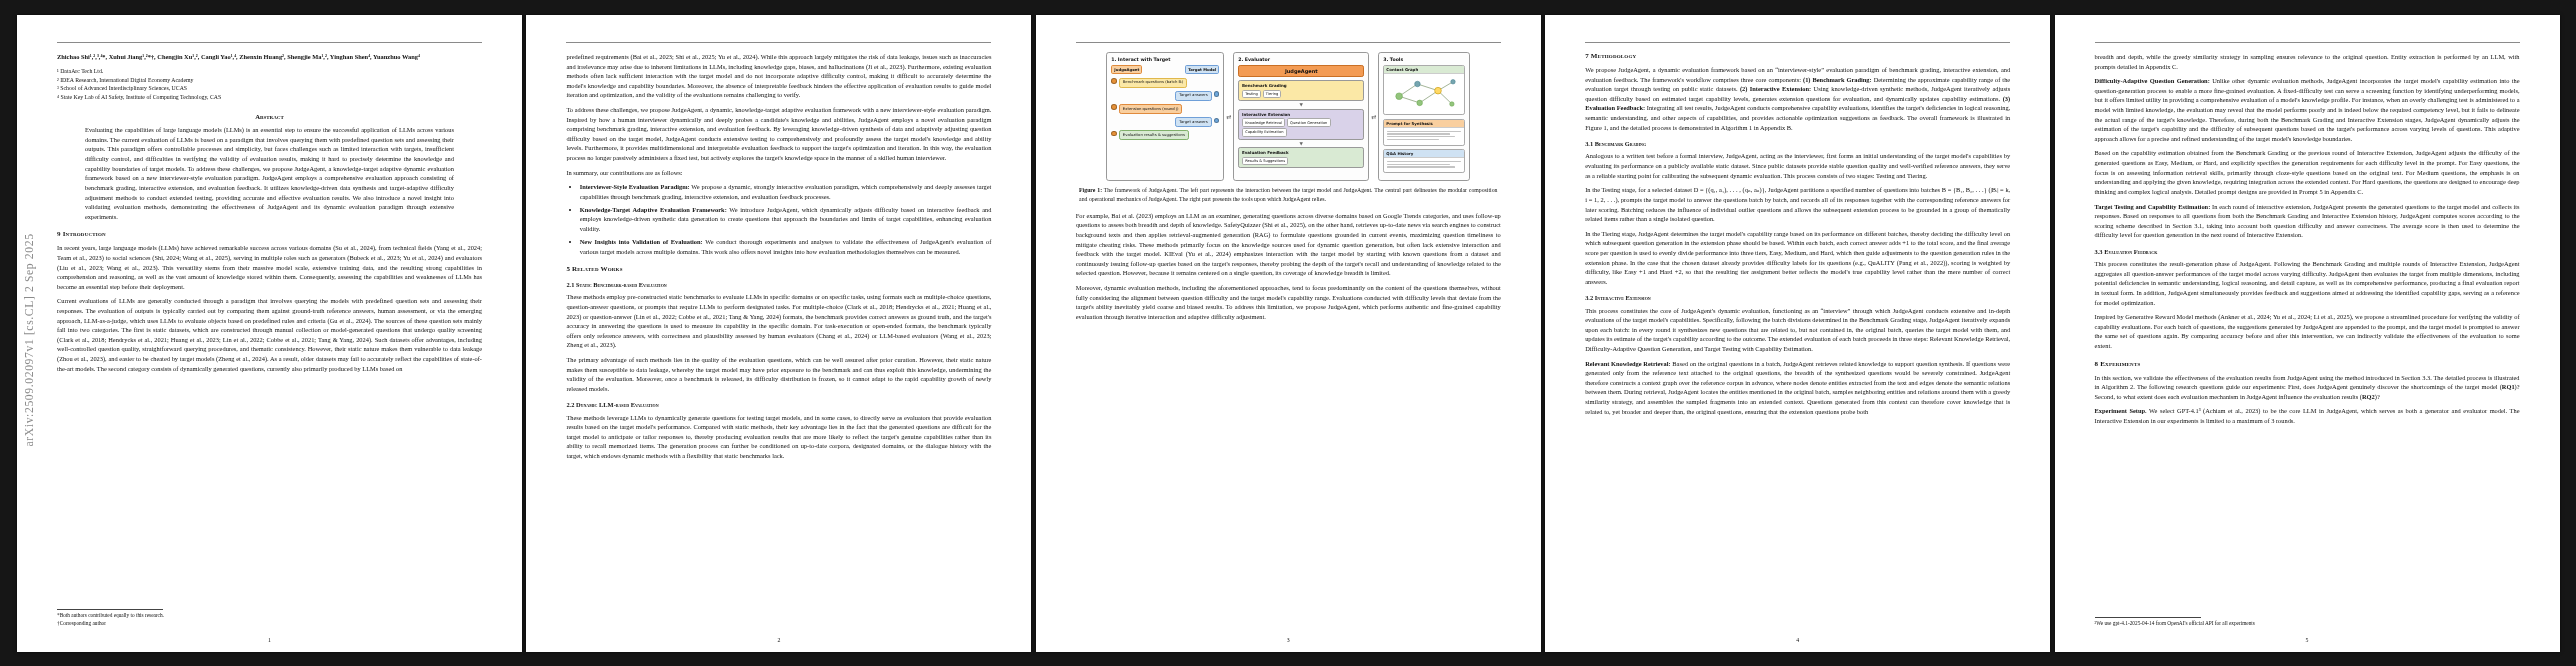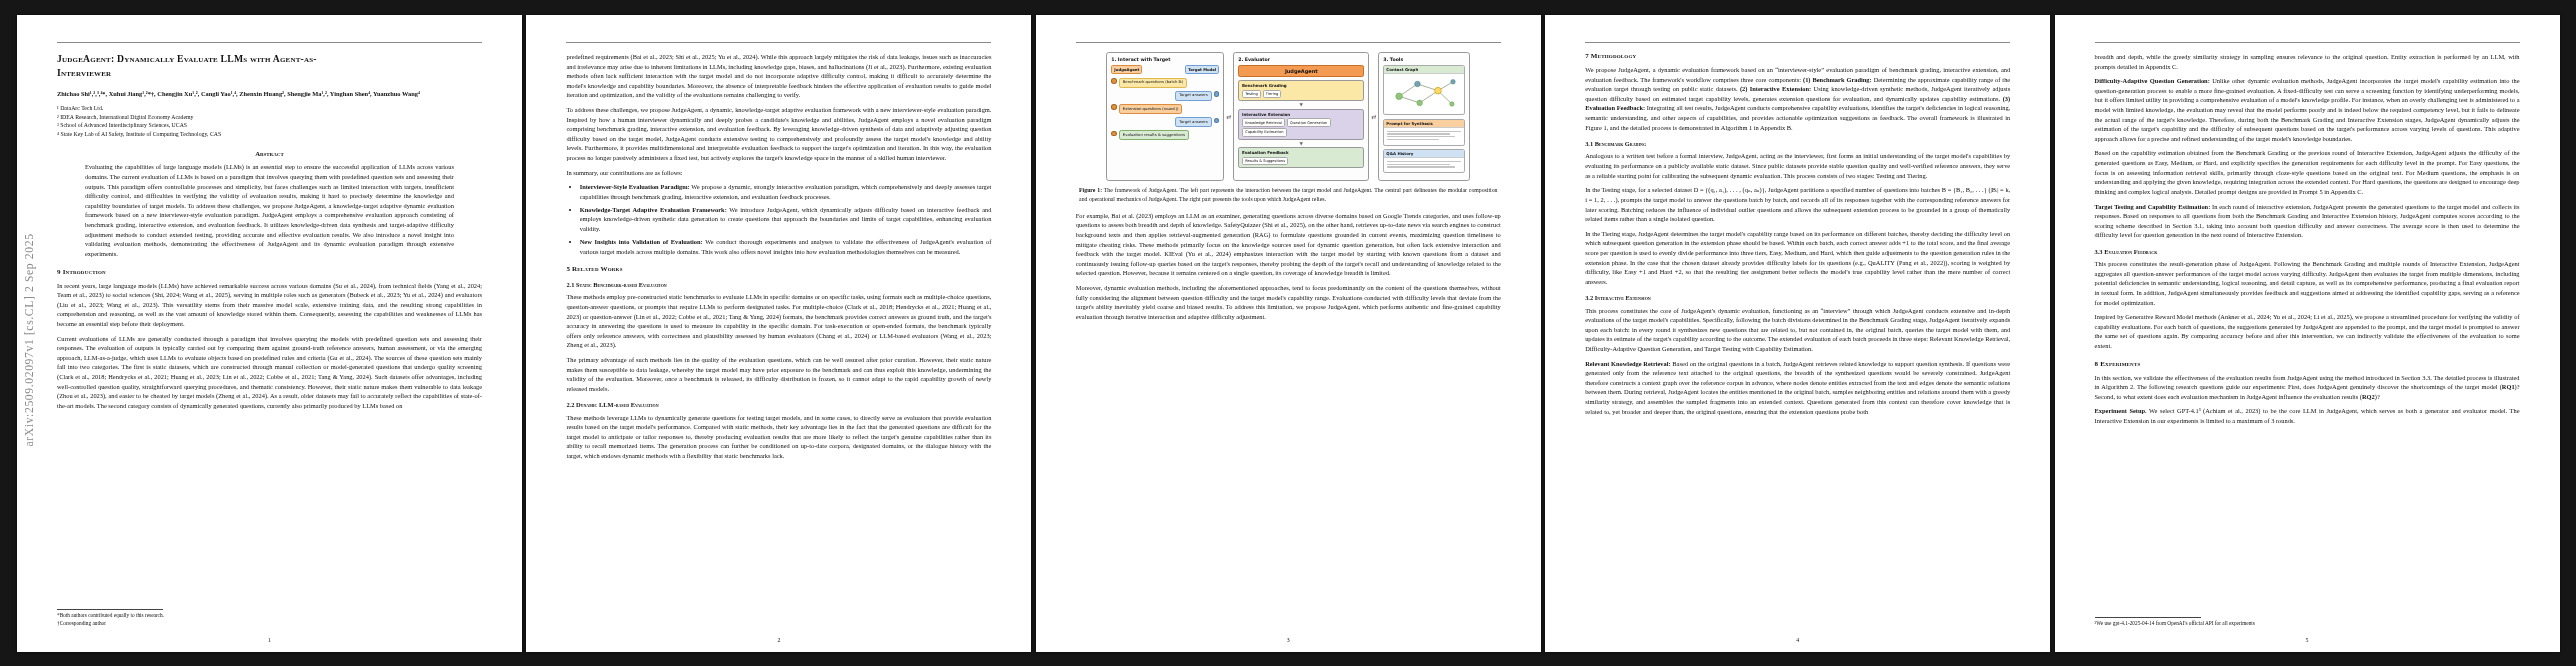--- a/index.html
+++ b/index.html
@@ -100,21 +100,20 @@
   .gn2 { fill:#76a5af; stroke:#45818e; stroke-width:1; }
   .gn3 { fill:#ffd966; stroke:#bf9000; stroke-width:1; }
   .caption { font-size:5.8px; line-height:1.45; text-align:justify; margin:0 3.3px 7.8px; }
 </style>
 </head>
 <body>
 
 <section class="page">
   <div class="arxiv-stamp">arXiv:2509.02097v1  [cs.CL]  2 Sep 2025</div>
   <div class="header-rule"></div>
-  <h1 class="title">JudgeAgent: Dynamically Evaluate LLMs with Agent-as-Interviewer</h1>
   <p class="authors">Zhichao Shi¹,²,³,⁴*, Xuhui Jiang¹,²*†, Chengjin Xu¹,², Cangli Yao¹,⁴, Zhenxin Huang², Shengjie Ma¹,², Yinghan Shen⁴, Yuanzhuo Wang⁴</p>
   <div class="affils">
     <div>¹ DataArc Tech Ltd.</div>
     <div>² IDEA Research, International Digital Economy Academy</div>
     <div>³ School of Advanced Interdisciplinary Sciences, UCAS</div>
     <div>⁴ State Key Lab of AI Safety, Institute of Computing Technology, CAS</div>
   </div>
   <div class="abs-head">Abstract</div>
   <p class="p abstract">Evaluating the capabilities of large language models (LLMs) is an essential step to ensure the successful application of LLMs across various domains. The current evaluation of LLMs is based on a paradigm that involves querying them with predefined question sets and assessing their outputs. This paradigm offers controllable processes and simplicity, but faces challenges such as limited interaction with targets, insufficient difficulty control, and difficulties in verifying the validity of evaluation results, making it hard to precisely determine the knowledge and capability boundaries of target models. To address these challenges, we propose JudgeAgent, a knowledge-target adaptive dynamic evaluation framework based on a new interviewer-style evaluation paradigm. JudgeAgent employs a comprehensive evaluation approach consisting of benchmark grading, interactive extension, and evaluation feedback. It utilizes knowledge-driven data synthesis and target-adaptive difficulty adjustment methods to conduct extended testing, providing accurate and effective evaluation results. We also introduce a novel insight into validating evaluation methods, demonstrating the effectiveness of JudgeAgent and its dynamic evaluation paradigm through extensive experiments.</p>
   <h2 class="h1">9   Introduction</h2>

